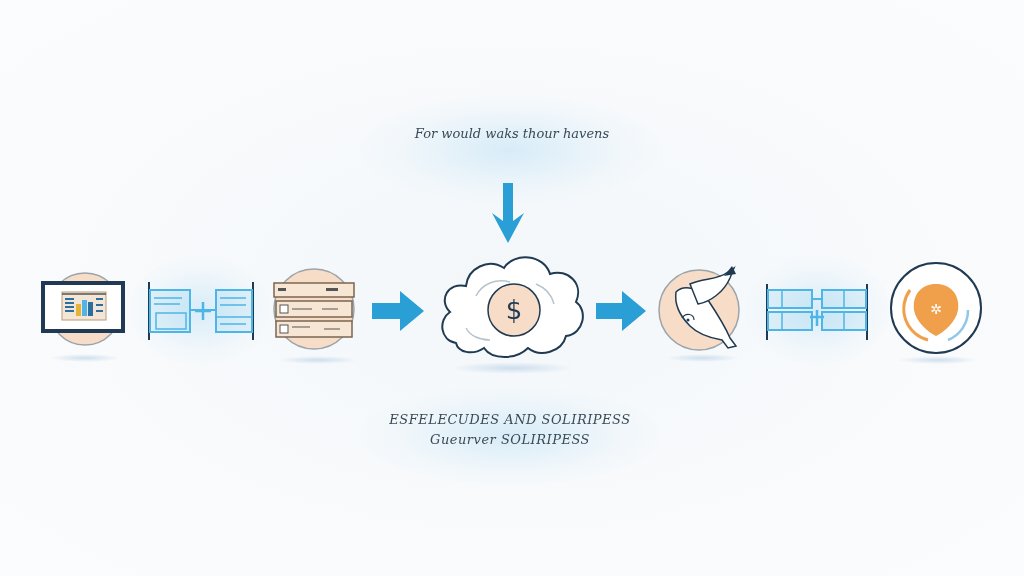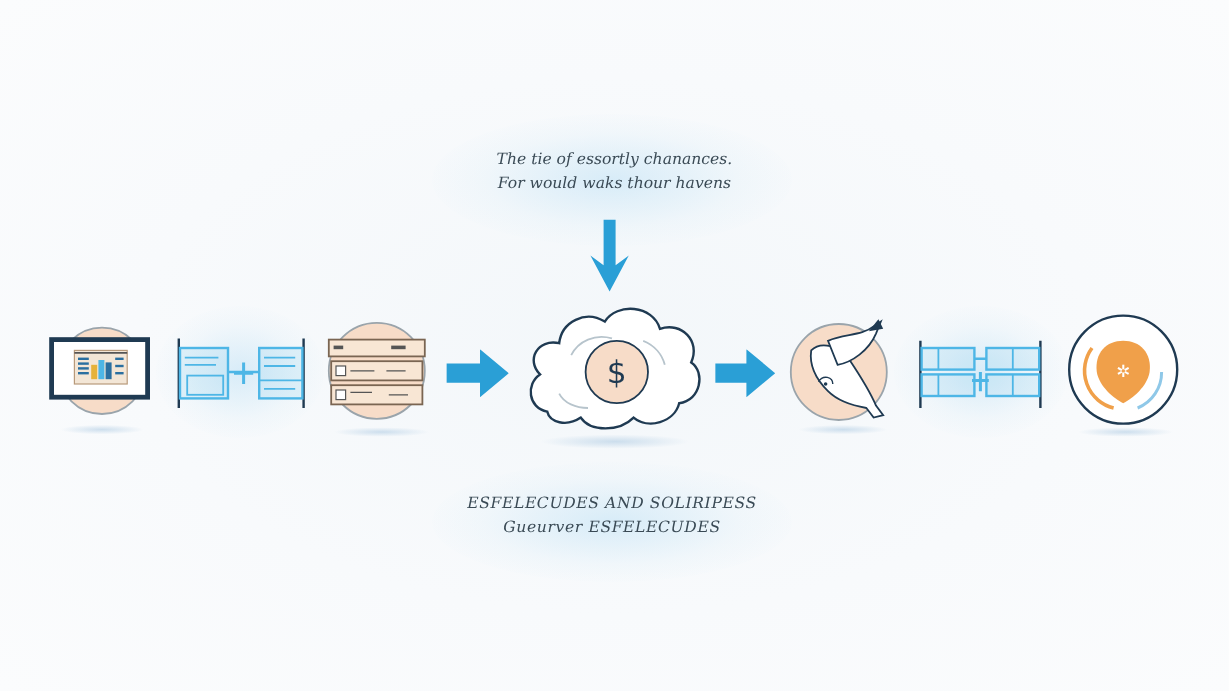--- a/index.html
+++ b/index.html
@@ -27,26 +27,25 @@
 </style>
 </head>
 <body>
 
 <div class="glow" style="left:360px; top:95px; width:300px; height:110px;"></div>
 <div class="glow" style="left:360px; top:385px; width:300px; height:100px;"></div>
 <div class="glow" style="left:130px; top:255px; width:140px; height:110px;"></div>
 <div class="glow" style="left:745px; top:255px; width:145px; height:110px;"></div>
 
 <div class="caption top">
-  <div>The tie of essortly chanances.</div>
   <div>For would waks thour havens</div>
 </div>
 <div class="caption bottom">
   <div>ESFELECUDES AND SOLIRIPESS</div>
-  <div>Gueurver ESFELECUDES</div>
+  <div>Gueurver SOLIRIPESS</div>
 </div>
 
 <div class="node" style="left:488px; top:183px;">
   <svg width="40" height="62" viewBox="0 0 40 62">
     <polygon points="15,0 25,0 25,38 36,30 20,60 4,30 15,38" fill="#2a9fd6"></polygon>
   </svg>
 </div>
 
 <div class="shadow" style="left:50px; top:354px; width:70px;"></div>
 <div class="node" style="left:40px; top:264px;">

